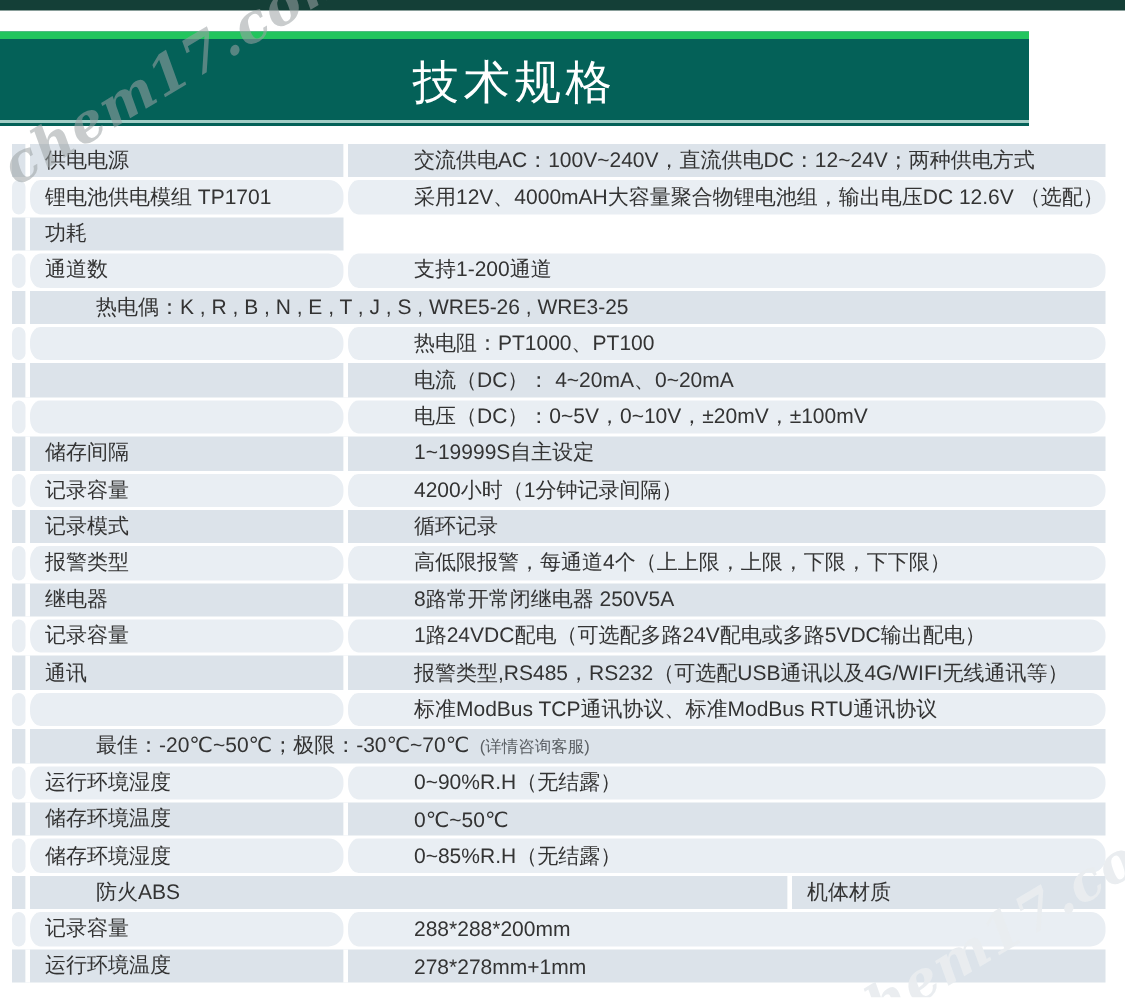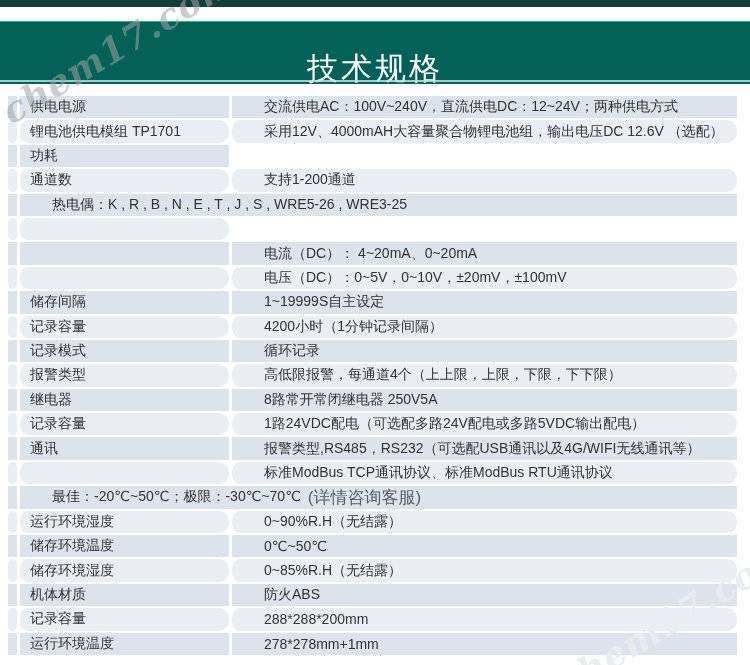--- a/index.html
+++ b/index.html
@@ -11,25 +11,25 @@
     font-family:"Liberation Sans","DejaVu Sans",sans-serif;
     color:#3a3a3a;
   }
   
   .top-strip{
     position:absolute;left:0;top:0;width:750px;height:7px;
     background:var(--top-strip,#143f37);
   }
   
   .header-bar{
-    position:absolute;left:0;top:21px;width:750px;height:63px;
+    position:absolute;left:0;top:21px;width:686px;height:63px;
     background:var(--header-bg,#046158);
-    border-top:1px solid #22c55e;
+    border-top:5px solid #22c55e;
     box-sizing:border-box;
-    display:flex;align-items:flex-end;justify-content:center;
+    display:flex;align-items:center;justify-content:center;
   }
   .header-bar::after{
     content:"";position:absolute;left:0;right:0;bottom:2px;height:2px;
     background:rgba(190,224,217,.85);
   }
   .header-title{
     color:#ffffff;font-size:31px;font-weight:500;letter-spacing:3px;
     line-height:1;margin-top:-2px;
   }
   
@@ -42,24 +42,24 @@
   }
   .row.odd  .cell{background:var(--row-odd,#dce3ea);}
   .row.even .cell{background:var(--row-even,#e9eef3);border-radius:10px;}
   .cell{display:flex;align-items:center;box-sizing:border-box;}
   .cell-spacer{width:9px;}
   .cell-label{
     width:212px;border-left:3px solid #ffffff;padding-left:10px;
     color:#333;
   }
   .cell-value{
-    flex:1;border-left:3px solid #ffffff;padding-left:32px;
+    flex:1;border-left:3px solid #ffffff;padding-left:44px;
     color:#333;overflow:hidden;
   }
-  .value-note{font-size:17px;color:#5a5f63;margin-left:7px;}
+  .value-note{font-size:11px;color:#5a5f63;margin-left:7px;}
   
   .watermark{
     position:absolute;font-family:"DejaVu Serif","Liberation Serif",serif;
     font-style:italic;font-weight:bold;pointer-events:none;
     transform-origin:0 0;transform:rotate(-31deg);
     font-size:36px;letter-spacing:1px;
   }
   .wm-top-left{left:-6px;top:96px;color:#9da4a6;opacity:.55;}
   .wm-bottom-right{left:550px;top:668px;color:#e9edf0;opacity:.95;}
 </style>
@@ -101,20 +101,23 @@
       </div>
       <div class="row odd">
         <div class="cell cell-spacer"></div>
         <div class="cell cell-value">
           <span>热电偶：K , R , B , N , E , T , J , S , WRE5-26 , WRE3-25</span>
         </div>
       </div>
       <div class="row even">
         <div class="cell cell-spacer"></div>
         <div class="cell cell-label"></div>
+        <div class="cell cell-value">
+          <span>热电阻：PT1000、PT100</span>
+        </div>
       </div>
       <div class="row odd">
         <div class="cell cell-spacer"></div>
         <div class="cell cell-label"></div>
         <div class="cell cell-value">
           <span>电流（DC）： 4~20mA、0~20mA</span>
         </div>
       </div>
       <div class="row even">
         <div class="cell cell-spacer"></div>
@@ -202,24 +205,24 @@
       </div>
       <div class="row even">
         <div class="cell cell-spacer"></div>
         <div class="cell cell-label">储存环境湿度</div>
         <div class="cell cell-value">
           <span>0~85%R.H（无结露）</span>
         </div>
       </div>
       <div class="row odd">
         <div class="cell cell-spacer"></div>
+        <div class="cell cell-value">
+          <span>防火ABS</span>
+        </div>
         <div class="cell cell-label">机体材质</div>
-        <div class="cell cell-value">
-          <span>防火ABS</span>
-        </div>
       </div>
       <div class="row even">
         <div class="cell cell-spacer"></div>
         <div class="cell cell-label">记录容量</div>
         <div class="cell cell-value">
           <span>288*288*200mm</span>
         </div>
       </div>
       <div class="row odd">
         <div class="cell cell-spacer"></div>

